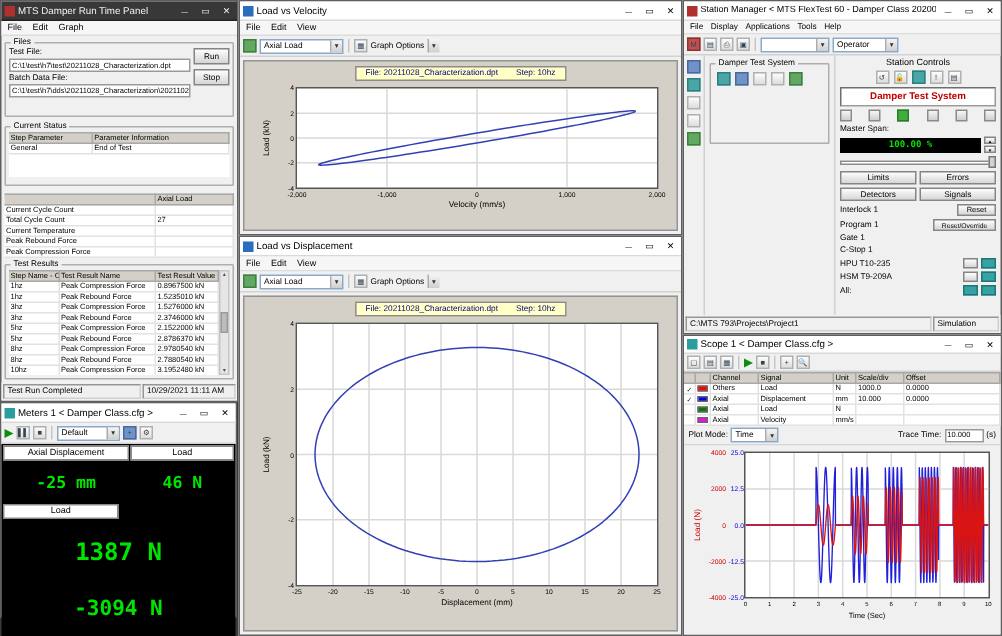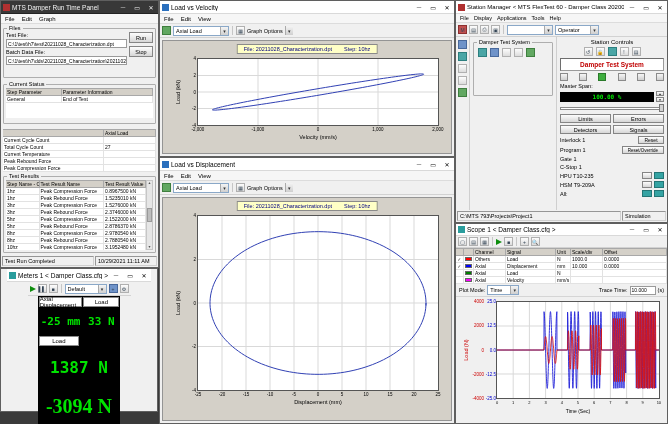--- a/index.html
+++ b/index.html
@@ -67,21 +67,21 @@
 .xlab{position:absolute;top:calc(100% + 9px);left:0;right:0;text-align:center;font-size:5.5px;}
 .ylab{position:absolute;top:0;bottom:0;right:calc(100% + 16px);width:8px;display:flex;align-items:center;justify-content:center;}
 .ylab span{transform:rotate(-90deg);font-size:5.5px;white-space:nowrap;}
 .ylab.red{right:calc(100% + 27px);color:#cc0000;}
 .mi{cursor:default;}
 .tri-play{width:0;height:0;border-left:6px solid #0d8d0d;border-top:3.5px solid transparent;border-bottom:3.5px solid transparent;}
 .m-body{flex:1;background:#000;display:flex;flex-direction:column;padding:1px;gap:1px;}
 .m-h{background:#fff;border:1px solid #8a8a8a;font-size:6px;height:10px;display:flex;align-items:center;justify-content:center;}
 .m-v{height:27px;font-size:11px;}
 .m-big{height:40px;font-size:16px;}
-.m-big2{height:36px;font-size:20px;font-family:Liberation Serif, serif;}
+.m-big2{height:36px;font-size:14px;}
 .chip{width:7px;height:4px;border:1px solid #666;display:inline-block;}
 .chk{justify-content:center;font-size:4.5px;}
 .sc-row{display:flex;align-items:center;gap:2px;padding:1px 3px;font-size:5px;background:#f0f0f0;border-bottom:1px solid #d5d5d5;}
 .smc{display:flex;flex-direction:column;gap:2px;font-size:5.5px;}
 .smc-row{display:flex;align-items:center;gap:2px;}
 .sysbox{height:13px;background:#fff;border:1px solid #9a9a9a;border-top-color:#6e6e6e;border-left-color:#6e6e6e;color:#c00000;font-weight:bold;font-size:6.5px;display:flex;align-items:center;justify-content:center;}
 .pwr{width:8px;height:8px;border:1px solid #8a8a8a;background:linear-gradient(#f5f5f5,#cfcfcf);}
 .pwr.on{background:#3fae3f;border-color:#2a7a2a;}
 .spin{display:flex;flex-direction:column;gap:1px;}
 .spin .btn{width:8px;height:5px;font-size:3px;}
@@ -229,21 +229,21 @@
         <span class="va va-dn"></span>
       </div>
     </div>
   </div>
   <div class="sbar">
     <span class="scell" style="flex:1;">Test Run Completed</span>
     <span class="scell" style="width:62px;">10/29/2021 11:11 AM</span>
   </div>
 </div>
 
-<div class="win" style="left:0;top:268;width:158px;height:144px;top:268px;align-items:center;">
+<div class="win" style="left:0;top:268;width:158px;height:144px;top:268px;">
   <div class="tb">
     <span class="appicon teal"></span>
     <span class="ttl">Meters 1 &lt; Damper Class.cfg &gt;</span>
     <span class="wb wb-min"></span>
     <span class="wb wb-max"></span>
     <span class="wb wb-x"></span>
   </div>
   <div class="toolbar">
     <span class="tri-play"></span>
     <span class="ic">▌▌</span>
@@ -257,21 +257,21 @@
     <span class="ic">⚙</span>
   </div>
   <div class="m-body">
     <div style="display:flex;gap:1px;">
       <div style="width:55%;display:flex;flex-direction:column;gap:1px;">
         <div class="m-h">Axial Displacement</div>
         <div class="m-v led">-25 mm</div>
       </div>
       <div style="width:45%;display:flex;flex-direction:column;gap:1px;">
         <div class="m-h">Load</div>
-        <div class="m-v led">33 N</div>
+        <div class="m-v led">46 N</div>
       </div>
     </div>
     <div style="display:flex;">
       <div class="m-h" style="width:50%;">Load</div>
     </div>
     <div class="m-big led">1387 N</div>
     <div class="m-big2 led">-3094 N</div>
   </div>
 </div>
 

